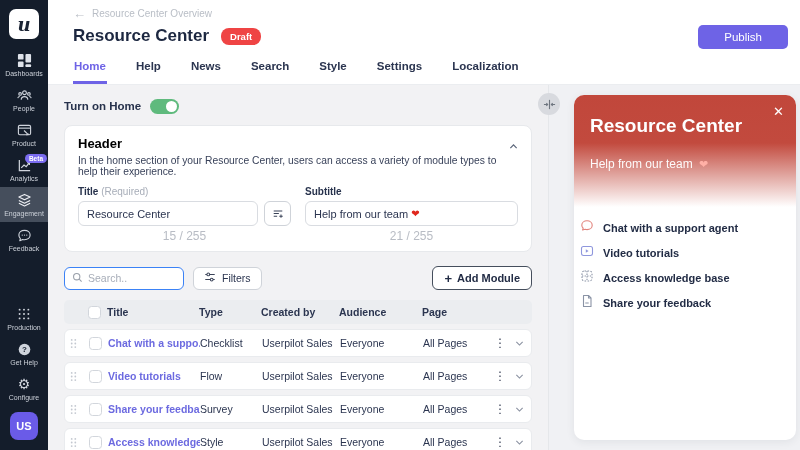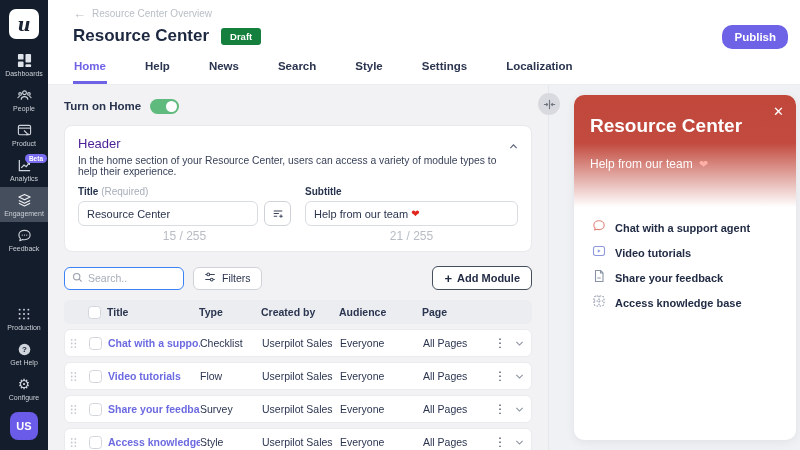--- a/index.html
+++ b/index.html
@@ -17,35 +17,35 @@
   .side-spacer { flex:1; }
   .avatar { width:28px; height:28px; border-radius:8px; background:#6a5be8; color:#fff; font-size:11px; font-weight:bold; display:flex; align-items:center; justify-content:center; margin:6px 0 10px 0; cursor:pointer; }
   .gear-glyph { font-size:14px; color:#cfd4dc; line-height:14px; }
 
   
   .topbar { position:absolute; left:48px; top:0; right:0; height:85px; background:#fff; border-bottom:1px solid #ebedf0; }
   .breadcrumb { position:absolute; left:25px; top:8px; font-size:10px; color:#b9bec6; display:flex; align-items:center; gap:6px; cursor:pointer; }
   .back-arrow { font-size:13px; line-height:10px; }
   .title-row { position:absolute; left:25px; top:26px; display:flex; align-items:center; gap:12px; }
   .page-title { font-size:17px; font-weight:bold; color:#1c2740; }
-  .badge { background:#15803d; color:#fff; font-size:9.5px; font-weight:bold; padding:3px 9px; border-radius:3px; }
-  .publish { position:absolute; right:12px; top:25px; background:#6e63e6; color:#fff; border:none; font-size:11.5px; font-weight:bold; padding:6px 12px; border-radius:10px; cursor:pointer; font-family:inherit; }
-  .tabs { position:absolute; left:25px; bottom:0; display:flex; gap:37px; }
+  .badge { background:#ef4444; color:#fff; font-size:9.5px; font-weight:bold; padding:3px 9px; border-radius:8px; }
+  .publish { position:absolute; right:12px; top:25px; background:#6e63e6; color:#fff; border:none; font-size:11.5px; font-weight:normal; padding:6px 26px; border-radius:5px; cursor:pointer; font-family:inherit; }
+  .tabs { position:absolute; left:25px; bottom:0; display:flex; gap:28px; }
   .tab { font-size:11.5px; font-weight:bold; color:#2b3550; padding:6px 1px 9px 1px; cursor:pointer; border-bottom:3px solid transparent; }
   .tab.active { color:#6e63e6; border-bottom-color:#6e63e6; }
 
   
   .content { position:absolute; left:48px; top:85px; width:500px; bottom:0; background:#f2f2f4; padding:10px 16px 0 16px; }
   .toggle-row { display:flex; align-items:center; gap:9px; height:18px; margin-top:2px; }
   .toggle-label { font-size:11.5px; font-weight:bold; color:#27324c; }
   .switch { width:29px; height:15px; border-radius:8px; background:#5fba7d; position:relative; cursor:pointer; }
   .switch .knob { position:absolute; right:2px; top:2px; width:11px; height:11px; border-radius:50%; background:#fff; }
 
   .header-card { margin-top:10px; background:#fff; border:1px solid #e7e9ec; border-radius:8px; padding:10px 13px 8px 13px; position:relative; }
-  .hc-title { font-size:13px; font-weight:normal; color:#4c1d95; }
+  .hc-title { font-size:13px; font-weight:bold; color:#000000; }
   .hc-collapse { position:absolute; right:12px; top:12px; cursor:pointer; }
   .hc-desc { font-size:10.3px; color:#39425a; margin-top:4px; }
   .fields { display:flex; gap:14px; margin-top:9px; }
   .field-col { flex:1; }
   .f-label { font-size:10px; font-weight:bold; color:#27324c; }
   .f-label .req { font-weight:normal; color:#a7adb8; }
   .input-row { display:flex; gap:6px; margin-top:4px; }
   .tinput { flex:1; background:#fff; border:1px solid #d9dce1; border-radius:6px; height:25px; font-size:11px; color:#2b3550; display:flex; align-items:center; padding:0 8px; cursor:text; }
   .icon-btn { width:27px; height:25px; border:1px solid #cfd3d9; border-radius:6px; background:#fff; display:flex; align-items:center; justify-content:center; cursor:pointer; }
   .count { font-size:12px; color:#b8bcc4; text-align:center; margin-top:3px; }
@@ -74,21 +74,21 @@
 
   
   .rightpane { position:absolute; left:548px; top:85px; right:0; bottom:0; background:#f0f1f4; border-left:1px solid #e5e7ea; }
   .collapse-handle { position:absolute; left:-11px; top:8px; width:22px; height:22px; border-radius:50%; background:#d8dadf; display:flex; align-items:center; justify-content:center; cursor:pointer; z-index:5; }
   .preview-card { position:absolute; left:25px; top:10px; width:222px; height:345px; background:#fff; border-radius:10px; box-shadow:0 2px 8px rgba(40,50,70,.08); overflow:hidden; }
   .pv-header { height:112px; background:linear-gradient(180deg,#c1473b 0px,#c24a3e 48px,rgba(194,74,62,0) 112px); padding:20px 16px 0 16px; position:relative; }
   .pv-close { position:absolute; right:12px; top:9px; color:#fff; font-size:13px; cursor:pointer; }
   .pv-title { color:#fff; font-size:19px; font-weight:bold; }
   .pv-sub { color:rgba(255,255,255,.96); font-size:12px; margin-top:20px; }
   .heart-soft { color:#ffb0a6; font-size:11px; margin-left:3px; }
-  .pv-list { padding:8px 14px 0 18px; }
+  .pv-list { padding:8px 14px 0 6px; }
   .pv-item { display:flex; align-items:center; gap:9px; height:25px; cursor:pointer; }
   .pv-item span.lbl { font-size:11px; font-weight:bold; color:#222c45; }
 </style>
 </head>
 <body>
 
 <div class="sidebar">
   <div class="logo">u</div>
 
   <div class="nav-item">
@@ -458,32 +458,32 @@
         <span>
           <svg width="14" height="14" viewBox="0 0 14 14" fill="none" stroke="#8f97dd" stroke-width="1.1">
               <rect x="1.5" y="2.5" width="11" height="9" rx="2"></rect>
               <path d="M5.8 5.2l2.8 1.8-2.8 1.8z" fill="#8f97dd" stroke="none"></path>
             </svg>
         </span>
         <span class="lbl">Video tutorials</span>
       </div>
       <div class="pv-item">
         <span>
+          <svg width="14" height="14" viewBox="0 0 14 14" fill="none" stroke="#8a93a5" stroke-width="1.1" stroke-dasharray="1.6 1.4">
+              <rect x="2" y="2" width="10" height="10" rx="2.5"></rect>
+              <path d="M7 2v10M2 7h10" stroke-dasharray="1.3 1.3"></path>
+            </svg>
+        </span>
+        <span class="lbl">Access knowledge base</span>
+      </div>
+      <div class="pv-item">
+        <span>
           <svg width="14" height="14" viewBox="0 0 14 14" fill="none" stroke="#8a93a5" stroke-width="1.1" stroke-linejoin="round">
               <path d="M3.5 1.5h5L11 4v8.5H3.5z"></path>
               <path d="M8.5 1.5V4H11"></path>
               <path d="M5.3 9h3.4"></path>
             </svg>
         </span>
         <span class="lbl">Share your feedback</span>
       </div>
-      <div class="pv-item">
-        <span>
-          <svg width="14" height="14" viewBox="0 0 14 14" fill="none" stroke="#8a93a5" stroke-width="1.1" stroke-dasharray="1.6 1.4">
-              <rect x="2" y="2" width="10" height="10" rx="2.5"></rect>
-              <path d="M7 2v10M2 7h10" stroke-dasharray="1.3 1.3"></path>
-            </svg>
-        </span>
-        <span class="lbl">Access knowledge base</span>
-      </div>
     </div>
   </div>
 </div>
 
 </body></html>

